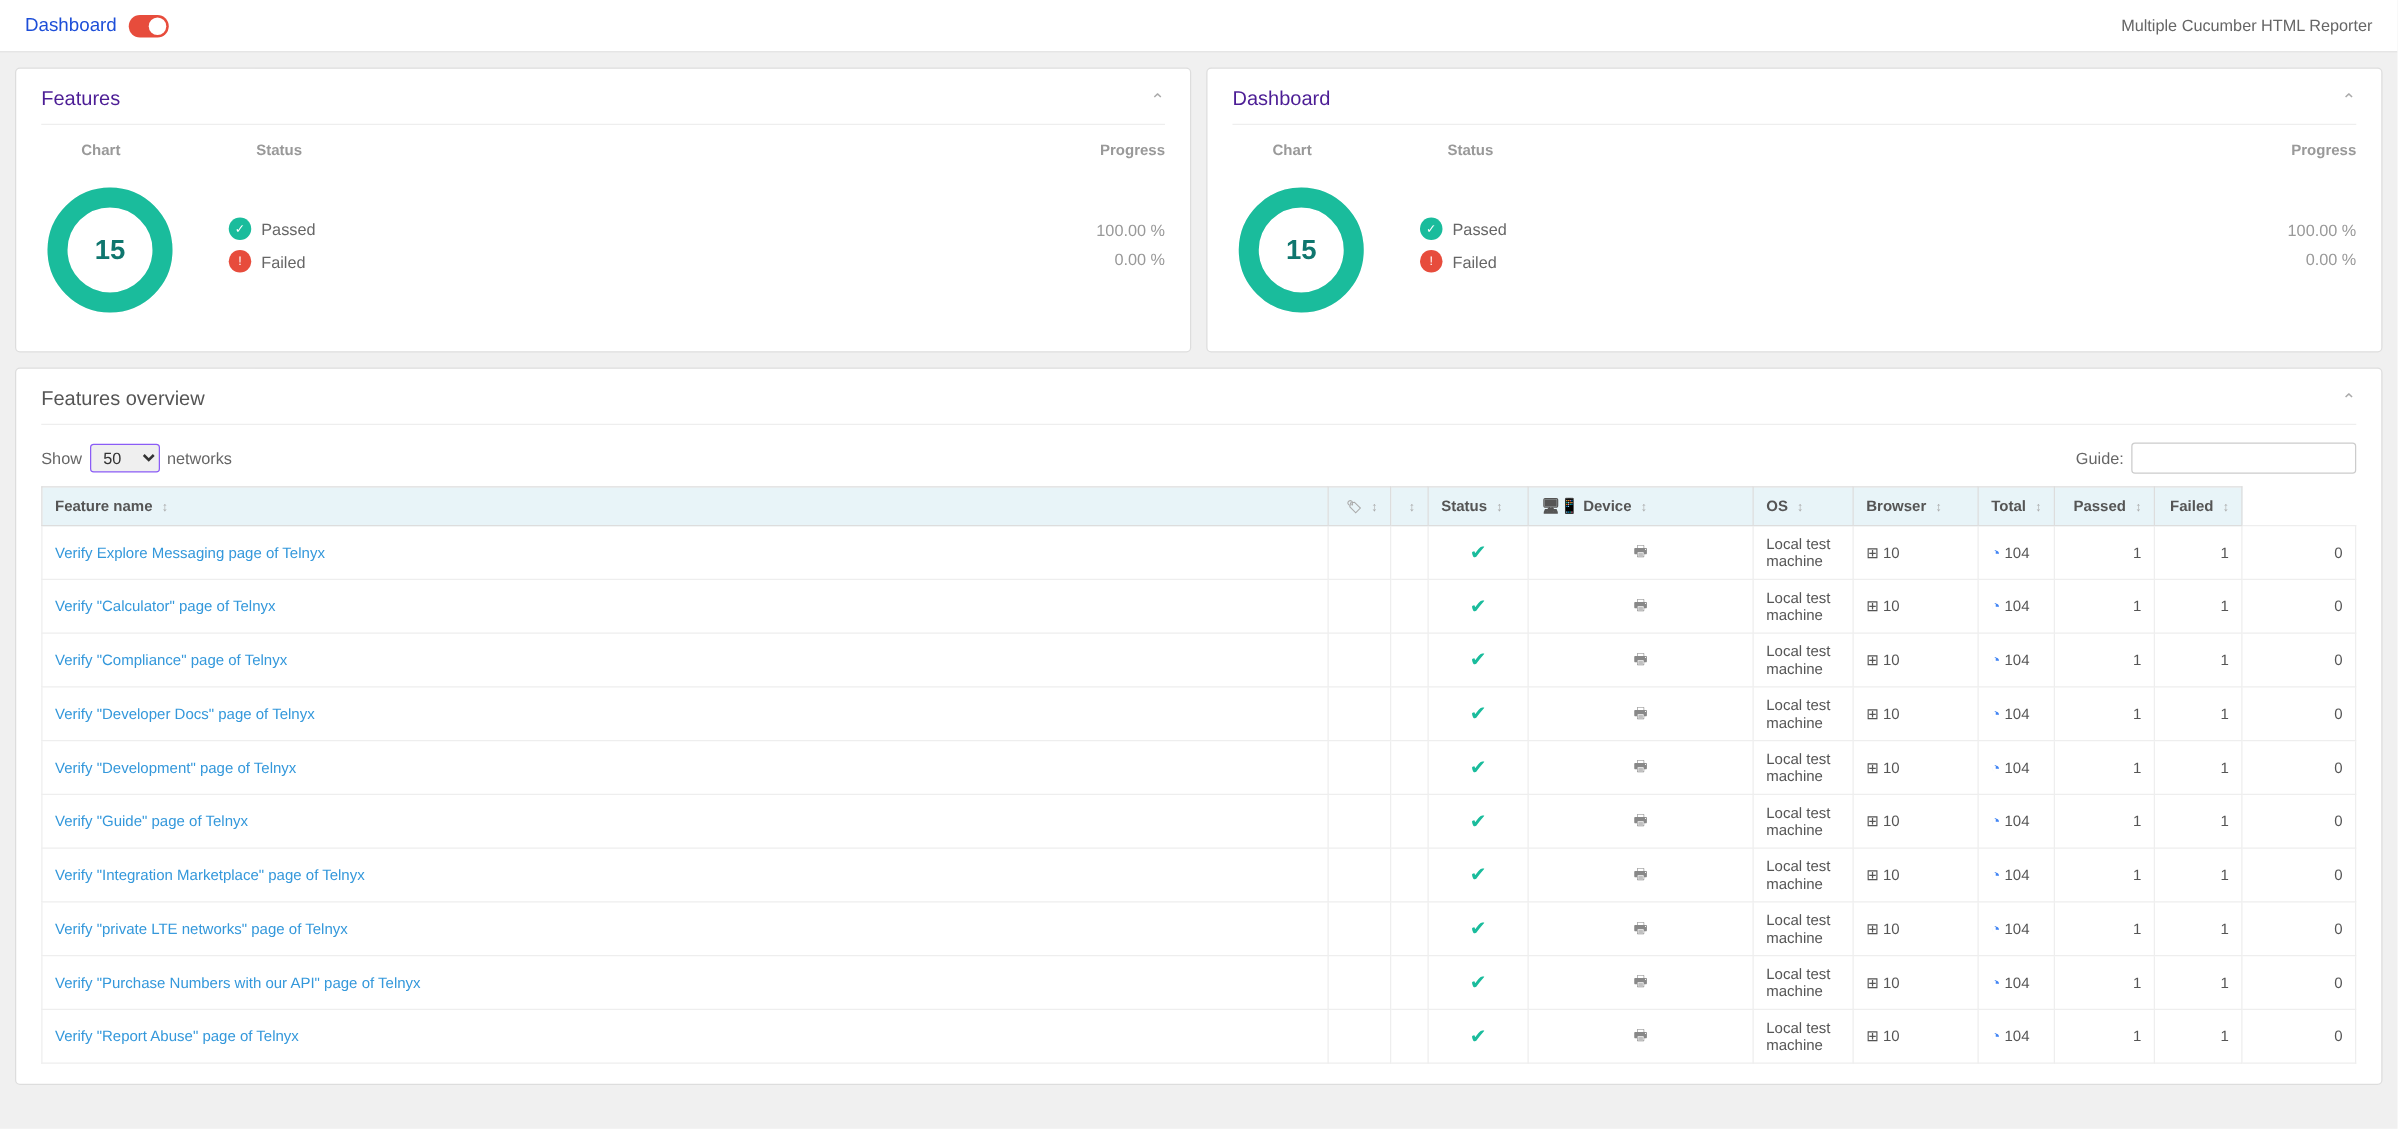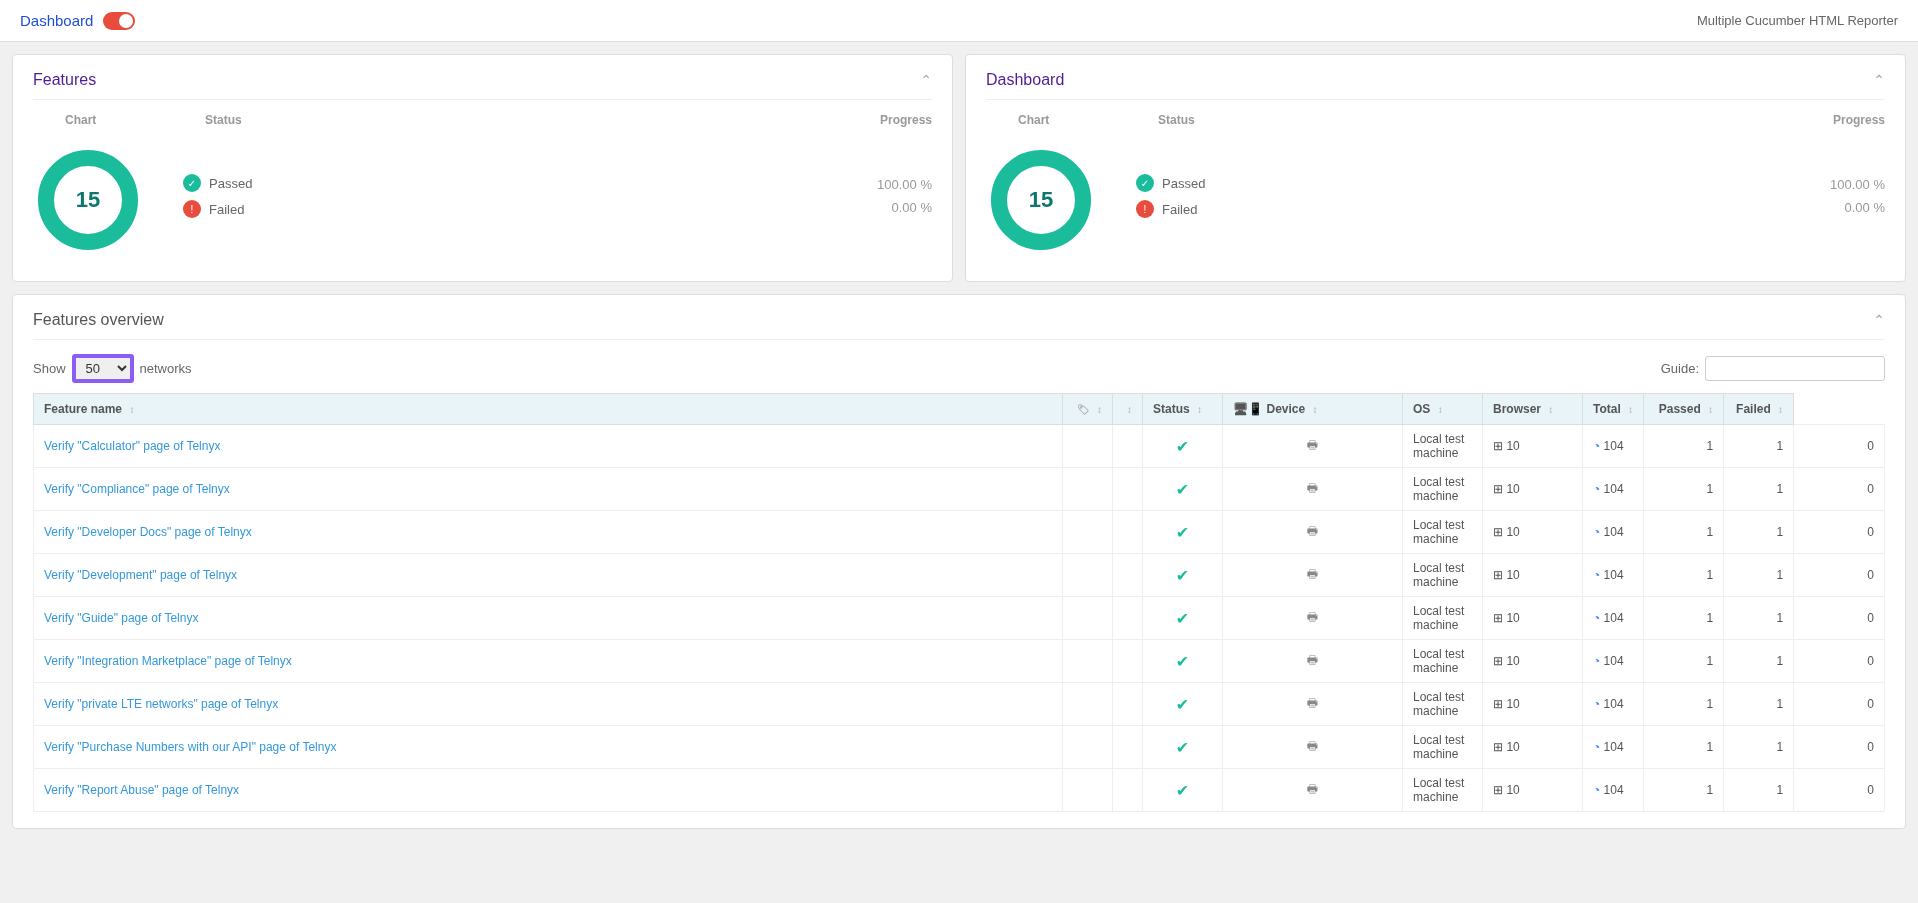--- a/index.html
+++ b/index.html
@@ -114,21 +114,21 @@
 
     
     .controls-row {
       display: flex;
       align-items: center;
       justify-content: space-between;
       margin-bottom: 10px;
     }
     .show-entries { display: flex; align-items: center; gap: 6px; color: #666; }
     .show-entries select {
-      border: 4px solid #8b5cf6;
+      border: 1px solid #8b5cf6;
       border-radius: 3px;
       padding: 2px 6px;
       font-size: 13px;
       color: #333;
     }
     .search-area { display: flex; align-items: center; gap: 6px; color: #666; }
     .search-area input {
       border: 1px solid #ccc;
       border-radius: 3px;
       padding: 4px 8px;
@@ -321,20 +321,33 @@
           </th>
           <th class="right" style="width:80px;">
             Passed <span class="sort-icon">↕</span>
           </th>
           <th class="right" style="width:70px;">
             Failed <span class="sort-icon">↕</span>
           </th>
         </tr>
       </thead>
       <tbody id="table-body">
+      <tr>
+            <td><a href="#">Verify Explore Messaging page of Telnyx</a></td>
+            <td></td>
+            <td></td>
+            <td class="center"><span style="color:#1abc9c; font-size:16px;">✔</span></td>
+            <td class="center"><span style="color:#888;">🖶</span></td>
+            <td>Local test machine</td>
+            <td><span style="font-size:12px;">⊞</span> 10</td>
+            <td><span style="color:#4285f4; font-size:12px;">◔</span> 104</td>
+            <td class="right">1</td>
+            <td class="right">1</td>
+            <td class="right">0</td>
+          </tr>
           <tr>
             <td><a href="#">Verify "Calculator" page of Telnyx</a></td>
             <td></td>
             <td></td>
             <td class="center"><span style="color:#1abc9c; font-size:16px;">✔</span></td>
             <td class="center"><span style="color:#888;">🖶</span></td>
             <td>Local test machine</td>
             <td><span style="font-size:12px;">⊞</span> 10</td>
             <td><span style="color:#4285f4; font-size:12px;">◔</span> 104</td>
             <td class="right">1</td>

